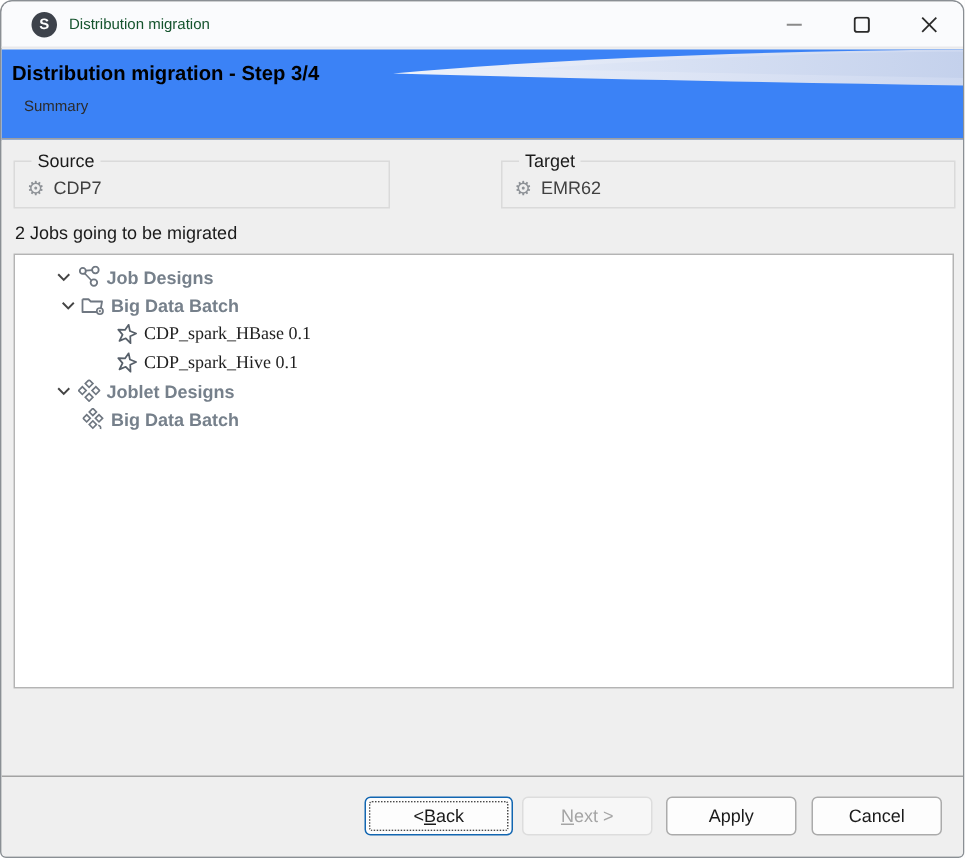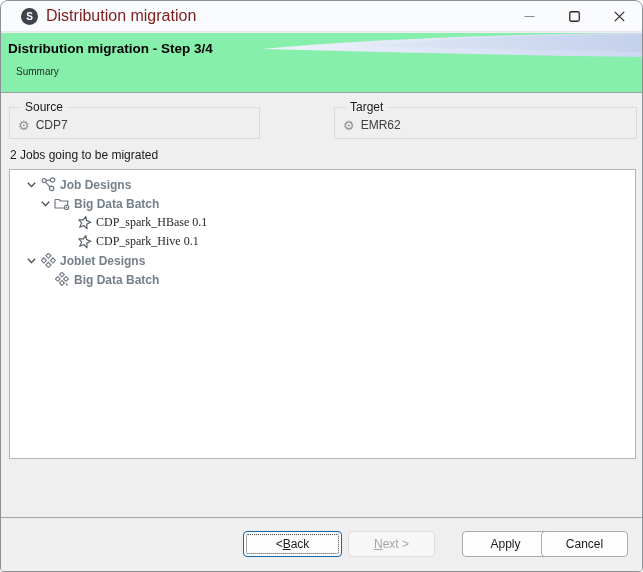--- a/index.html
+++ b/index.html
@@ -18,28 +18,28 @@
     background:#fafbfd; border-bottom:1px solid #e9e9ec;
     display:flex; align-items:center;
   }
   .app-icon {
     width:17px; height:17px; border-radius:50%;
     background:#3d424b; color:#fff;
     font-size:10px; font-weight:bold;
     display:flex; align-items:center; justify-content:center;
     margin-left:20px;
   }
-  .title-text { font-size:16px; color:#7f1d1d; margin-left:8px; }
+  .title-text { font-size:10px; color:#14532d; margin-left:8px; }
   .win-controls { position:absolute; right:0; top:0; height:31px; display:flex; }
   .win-btn { width:45px; height:31px; display:flex; align-items:center; justify-content:center; }
 
   
   .banner {
     position:absolute; top:32px; left:0; right:0; height:60px;
-    background:#86efac; border-bottom:1px solid #9d9fa2;
+    background:#3b82f6; border-bottom:1px solid #9d9fa2;
   }
   .banner-title {
     position:absolute; left:7px; top:8px;
     font-size:13.5px; font-weight:bold; color:#000;
   }
   .banner-subtitle {
     position:absolute; left:15px; top:33px;
     font-size:10px; color:#2b2b2b;
   }
   .swoosh { position:absolute; top:0; right:0; pointer-events:none; }
@@ -72,21 +72,21 @@
 
   
   .tree {
     position:absolute; left:8px; top:75px; width:627px; height:290px;
     background:#ffffff; border:1px solid #b4b4b4;
     padding-top:5px; overflow:hidden;
   }
   .tree-row { height:19px; display:flex; align-items:center; font-size:12px; color:#1f1f1f; }
   .tree-row .chev { width:14px; height:14px; display:flex; align-items:center; justify-content:center; flex:0 0 14px; }
   .tree-row .tree-icon { width:16px; height:16px; flex:0 0 16px; display:flex; align-items:center; justify-content:center; margin:0 4px 0 2px; }
-  .lvl0 { padding-left:14px; }
+  .lvl0 { padding-left:25px; }
   .lvl1 { padding-left:28px; }
   .lvl2 { padding-left:64px;font-family:Liberation Serif, serif; }
   .cat-label { font-weight:bold; color:#76808b; }
   .item-label { color:#1f1f1f; }
 
   
   .footer {
     position:absolute; left:0; right:0; bottom:0; height:54px;
     background:#efefef; border-top:1px solid #a3a3a3;
   }
@@ -94,21 +94,21 @@
     position:absolute; top:13px; height:26px;
     background:#fdfdfd; border:1px solid #ababab; border-radius:4px;
     font-family:"Liberation Sans", sans-serif;
     font-size:12px; color:#1b1b1b;
     display:flex; align-items:center; justify-content:center;
   }
   .btn .mn { text-decoration:underline; }
   .btn-back { left:242px; width:99px; border:1px solid #1266b1; }
   .focus-ring { position:absolute; inset:2px; border:1px dotted #4a4a4a; border-radius:2px; pointer-events:none; }
   .btn-next { left:347px; width:87px; background:#f7f7f7; border-color:#dddddd; color:#a5a5a5; }
-  .btn-apply { left:461px; width:87px; }
+  .btn-apply { left:443px; width:87px; }
   .btn-cancel { left:540px; width:87px; }
 </style>
 </head>
 <body>
 
 <div class="window">
 
   <div class="titlebar">
     <div class="app-icon">S</div>
     <div class="title-text">Distribution migration</div>

